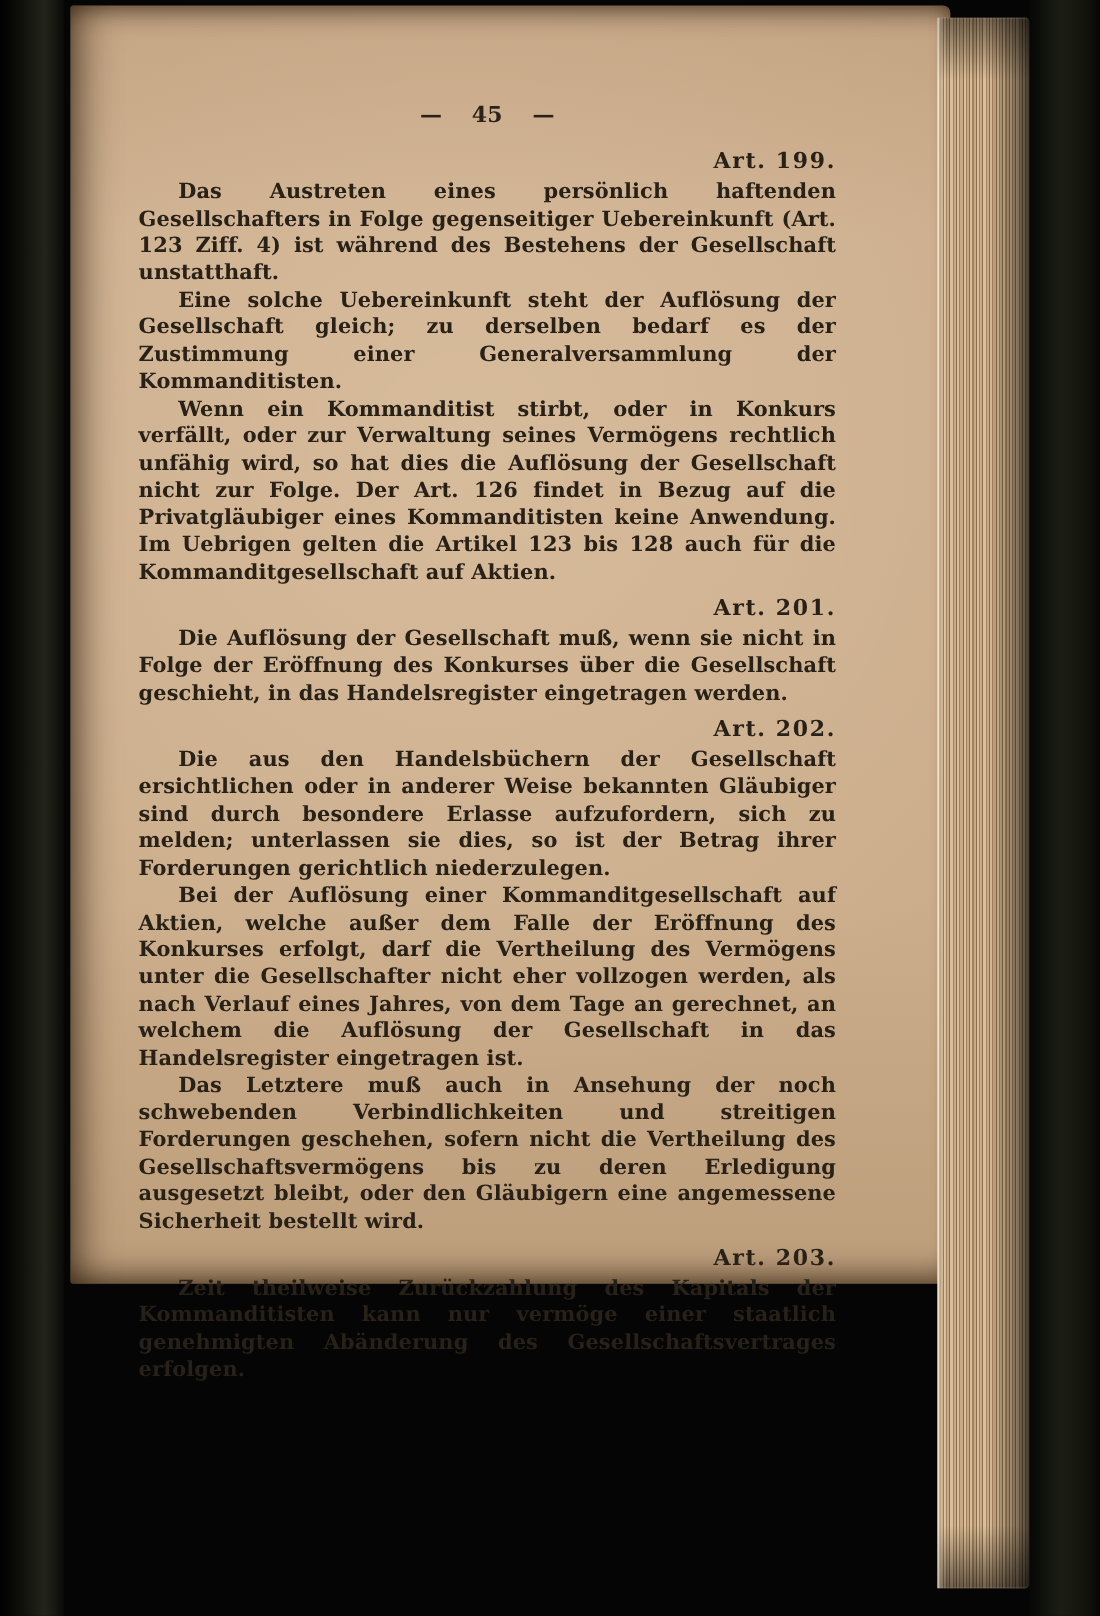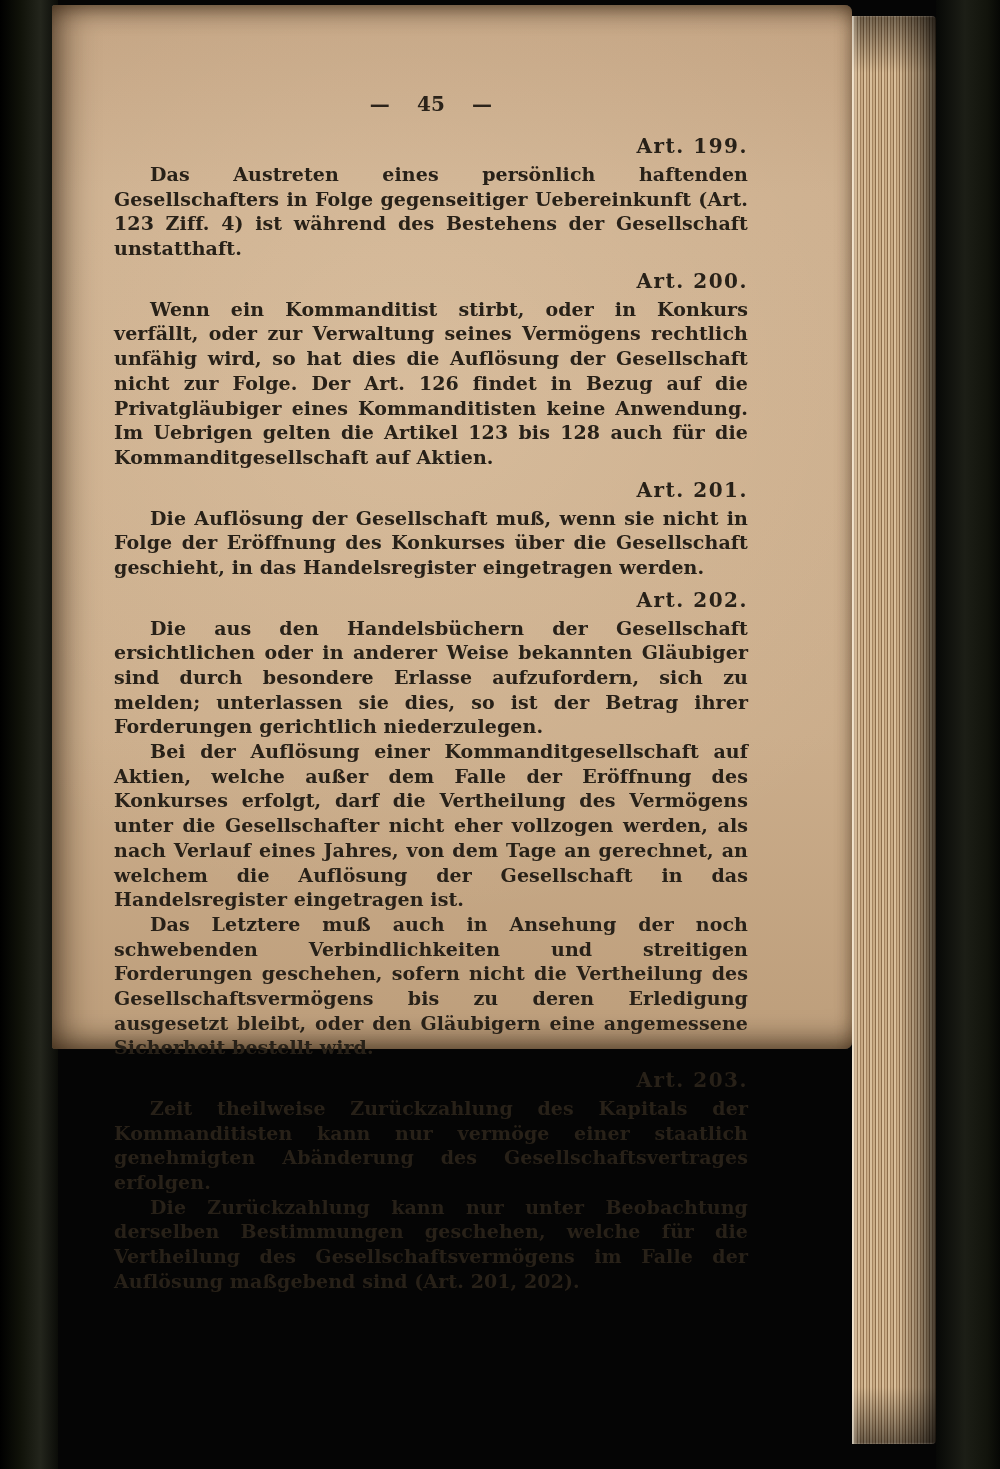--- a/index.html
+++ b/index.html
@@ -21,22 +21,22 @@
   
   .left-cover {
     position: absolute;
     left: 0; top: 0;
     width: 58px; height: 100%;
     background: linear-gradient(90deg, #000000 0%, #101209 35%, #23251c 70%, #0b0c08 100%);
   }
   
   .page {
     position: absolute;
-    left: 52px; top: 5px;
-    width: 800px; height: 1044px;
+    left: 64px; top: 5px;
+    width: 800px; height: 1162px;
     border-radius: 3px 7px 7px 3px;
     background:
       radial-gradient(120% 85% at 45% 35%, rgba(255,238,210,0.22), rgba(0,0,0,0) 62%),
       linear-gradient(180deg, #c2a281 0%, #ccae8d 18%, #cbad8b 70%, #bd9e7b 100%);
     background-color: #c7a987;
     box-shadow:
       inset 22px 0 34px -12px rgba(40,24,8,0.60),
       inset -8px 0 16px -8px rgba(70,45,20,0.40),
       inset 0 16px 24px -14px rgba(35,22,8,0.65),
       inset 0 -20px 28px -14px rgba(35,22,8,0.60);
@@ -102,43 +102,42 @@
   <div class="left-cover"></div>
 
   <div class="page">
     <div class="page-inner">
 
       <div class="page-number">— 45 —</div>
 
       <section class="article">
         <h2 class="heading">Art. 199.</h2>
         <p class="para">Das Austreten eines persönlich haftenden Gesellschafters in Folge gegenseitiger Uebereinkunft (Art. 123 Ziff. 4) ist während des Bestehens der Gesellschaft unstatthaft.</p>
+        <p class="para">Eine solche Uebereinkunft steht der Auflösung der Gesellschaft gleich; zu derselben bedarf es der Zustimmung einer Generalversammlung der Kommanditisten.</p>
       </section>
 
       <section class="article">
-        <h2 class="heading">Art. 200.</h2>
         <p class="para">Wenn ein Kommanditist stirbt, oder in Konkurs verfällt, oder zur Verwaltung seines Vermögens rechtlich unfähig wird, so hat dies die Auflösung der Gesellschaft nicht zur Folge. Der Art. 126 findet in Bezug auf die Privatgläubiger eines Kommanditisten keine Anwendung. Im Uebrigen gelten die Artikel 123 bis 128 auch für die Kommanditgesellschaft auf Aktien.</p>
       </section>
 
       <section class="article">
         <h2 class="heading">Art. 201.</h2>
         <p class="para">Die Auflösung der Gesellschaft muß, wenn sie nicht in Folge der Eröffnung des Konkurses über die Gesellschaft geschieht, in das Handelsregister eingetragen werden.</p>
       </section>
 
       <section class="article">
         <h2 class="heading">Art. 202.</h2>
         <p class="para">Die aus den Handelsbüchern der Gesellschaft ersichtlichen oder in anderer Weise bekannten Gläubiger sind durch besondere Erlasse aufzufordern, sich zu melden; unterlassen sie dies, so ist der Betrag ihrer Forderungen gerichtlich niederzulegen.</p>
         <p class="para">Bei der Auflösung einer Kommanditgesellschaft auf Aktien, welche außer dem Falle der Eröffnung des Konkurses erfolgt, darf die Vertheilung des Vermögens unter die Gesellschafter nicht eher vollzogen werden, als nach Verlauf eines Jahres, von dem Tage an gerechnet, an welchem die Auflösung der Gesellschaft in das Handelsregister eingetragen ist.</p>
         <p class="para">Das Letztere muß auch in Ansehung der noch schwebenden Verbindlichkeiten und streitigen Forderungen geschehen, sofern nicht die Vertheilung des Gesellschaftsvermögens bis zu deren Erledigung ausgesetzt bleibt, oder den Gläubigern eine angemessene Sicherheit bestellt wird.</p>
       </section>
 
       <section class="article">
         <h2 class="heading">Art. 203.</h2>
         <p class="para">Zeit theilweise Zurückzahlung des Kapitals der Kommanditisten kann nur vermöge einer staatlich genehmigten Abänderung des Gesellschaftsvertrages erfolgen.</p>
-        <p class="para">Die Zurückzahlung kann nur unter Beobachtung derselben Bestimmungen geschehen, welche für die Vertheilung des Gesellschaftsvermögens im Falle der Auflösung maßgebend sind (Art. 201, 202).</p>
       </section>
 
     </div>
   </div>
 
   <div class="page-edges"></div>
 
   <div class="right-cover"></div>
 
 </div>

